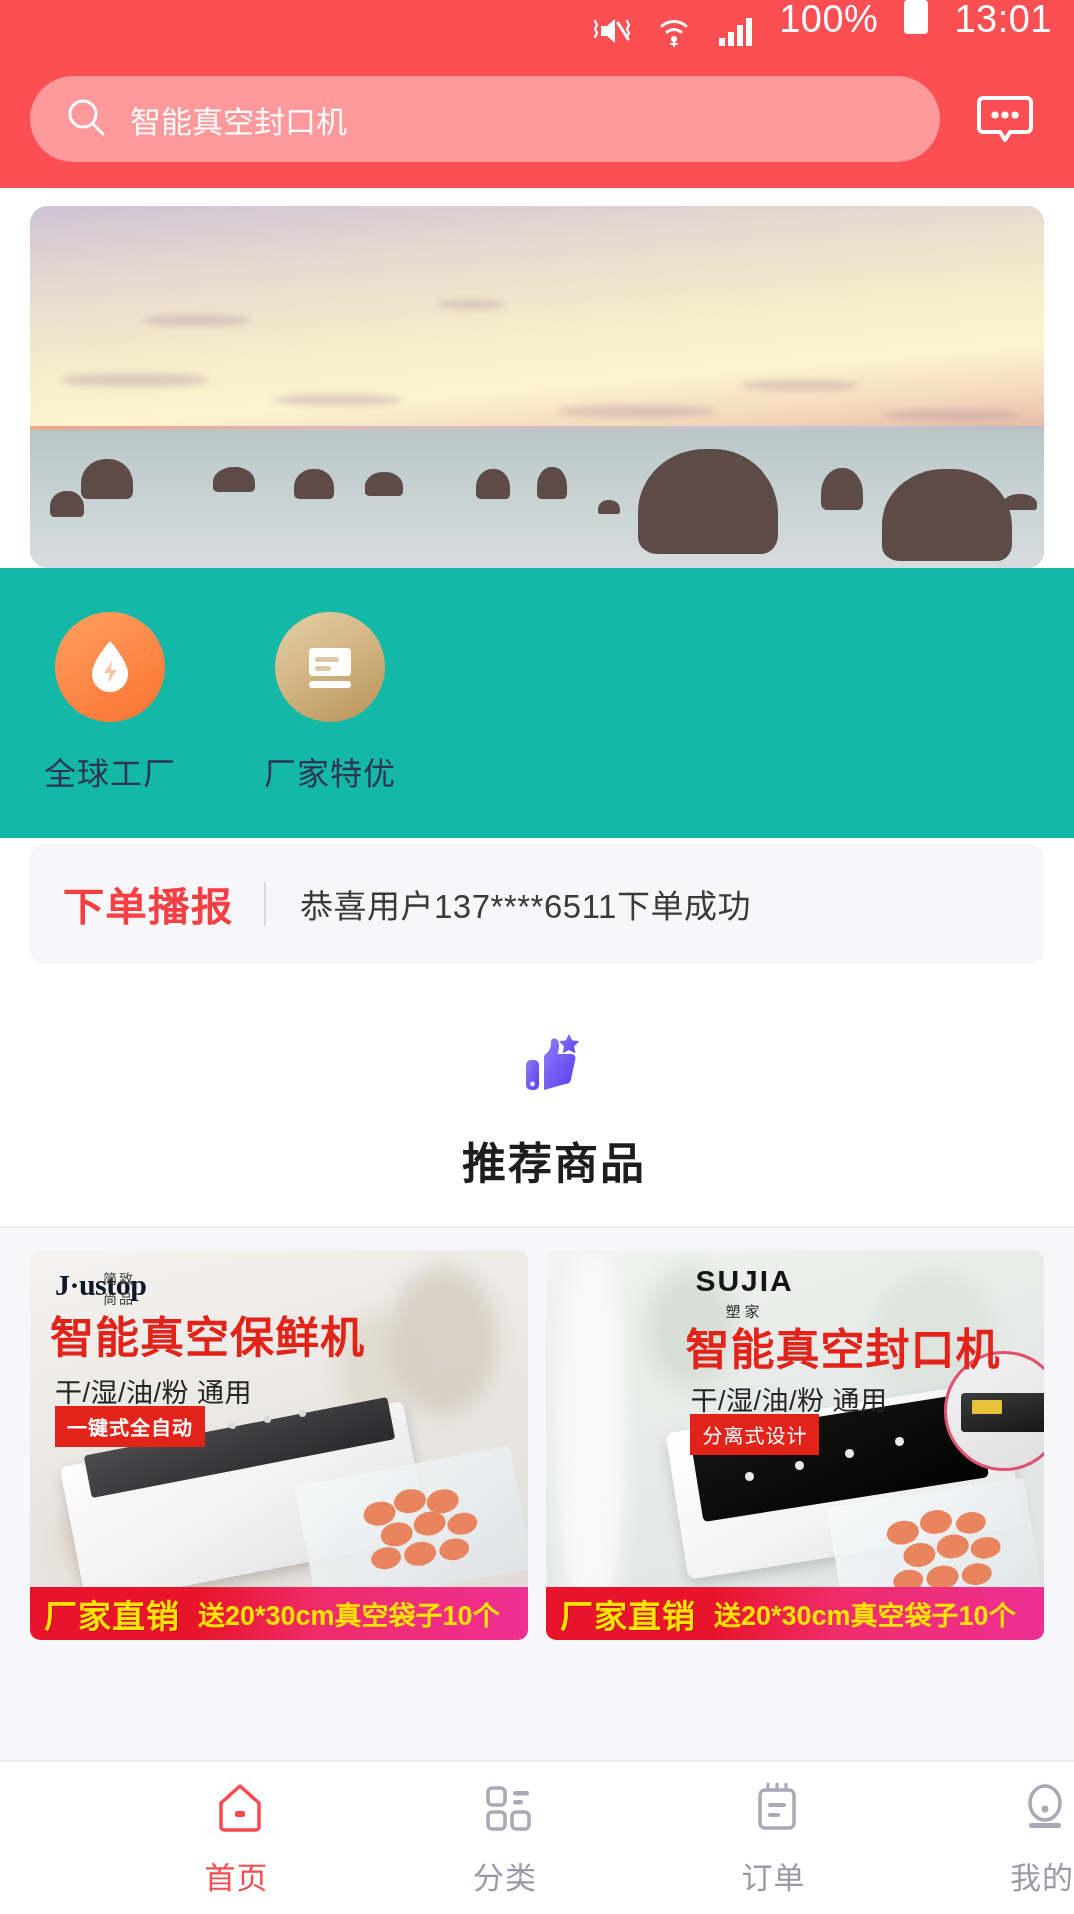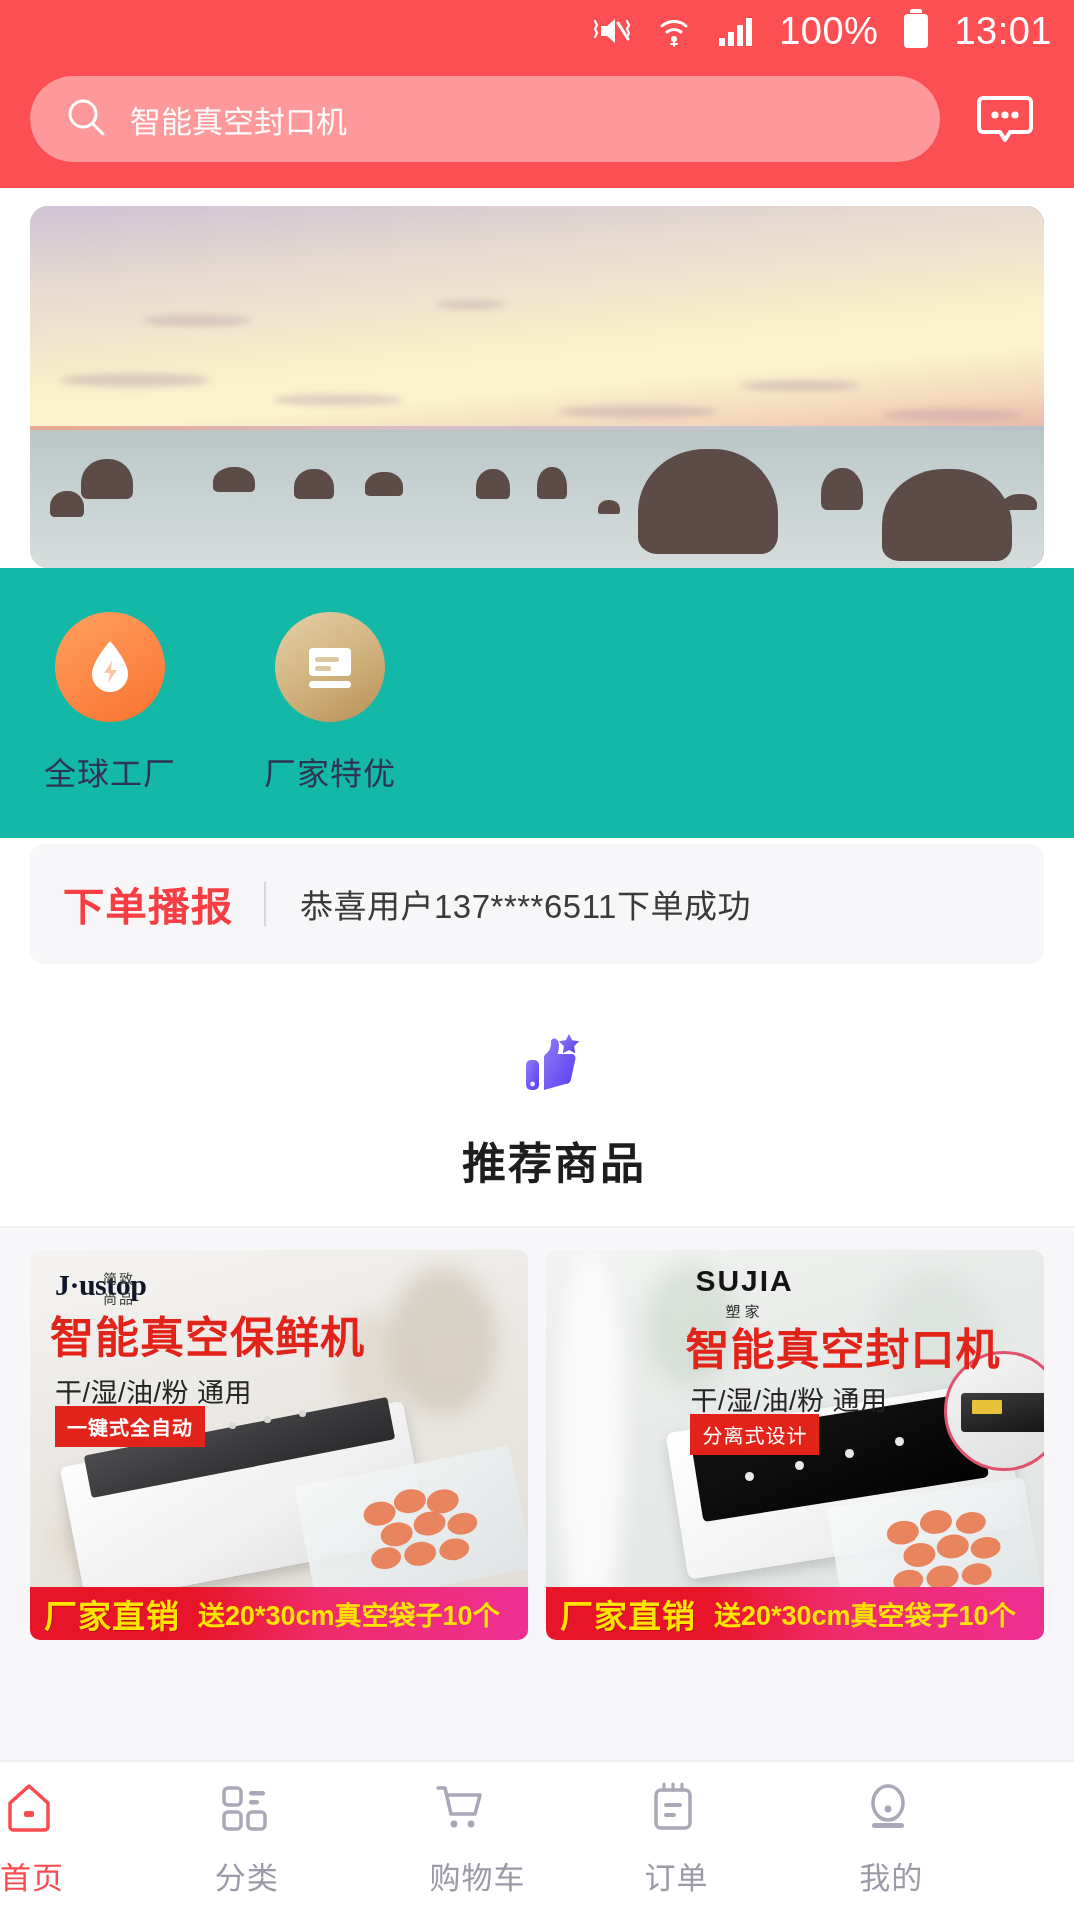--- a/index.html
+++ b/index.html
@@ -8,21 +8,21 @@
     width:1074px; height:1914px;
     background:#ffffff;
     font-family:"Liberation Sans","DejaVu Sans",sans-serif;
     overflow:hidden;
   }
   #app { position:relative; width:1074px; height:1914px; background:#f7f7f9; }
 
   
   .statusbar{
     height:62px; background:#fc4f54;
-    display:flex; align-items:center; justify-content:flex-end;
+    display:flex; justify-content:flex-end;
     padding:0 22px 0 0; gap:26px;
   }
   .st-ico{ display:flex; align-items:center; }
   .st-text{ color:#fff; font-size:38px; font-weight:400; letter-spacing:.5px; line-height:1; }
   .st-battery{
     width:24px; height:34px; border-radius:4px; background:#fff; position:relative;
   }
   .st-battery::before{
     content:""; position:absolute; top:-5px; left:6px; width:12px; height:4px;
     background:#fff; border-radius:2px 2px 0 0;
@@ -147,21 +147,21 @@
     padding-left:18px; white-space:nowrap;
   }
 
   
   .tabbar{
     position:absolute; left:0; right:0; bottom:0; height:154px;
     background:#fff; border-top:2px solid #eeeef0;
     display:flex; align-items:center;
   }
   .tab{
-    flex:1; display:flex; flex-direction:column; align-items:flex-start; gap:12px;
+    flex:1; display:flex; flex-direction:column; align-items:flex-end; gap:12px;
   }
   .tab-label{ font-size:31px; color:#9a9aa8; letter-spacing:1px; }
   .tab.active .tab-label{ color:#fb4b50; }
 </style>
 </head>
 <body>
 
 <div id="app">
 
   <div class="statusbar">
@@ -427,30 +427,20 @@
           <rect x="9" y="9" width="17" height="17" rx="4" stroke="#a8a8b6" stroke-width="3.5" fill="none"></rect>
           <rect x="34" y="12" width="16" height="4.5" rx="2.2" fill="#a8a8b6"></rect>
           <rect x="34" y="21" width="10" height="4.5" rx="2.2" fill="#a8a8b6"></rect>
           <rect x="9" y="33" width="17" height="17" rx="4" stroke="#a8a8b6" stroke-width="3.5" fill="none"></rect>
           <rect x="33" y="33" width="17" height="17" rx="4" stroke="#a8a8b6" stroke-width="3.5" fill="none"></rect>
         </svg>
       </span>
       <span class="tab-label">分类</span>
     </div>
 
-    <div class="tab">
-      <span>
-        <svg width="58" height="58" viewBox="0 0 58 58">
-          <path d="M8 9h7l6 26h24l5-19H18" stroke="#a8a8b6" stroke-width="3.5" fill="none" stroke-linecap="round" stroke-linejoin="round"></path>
-          <circle cx="24" cy="45" r="3.4" fill="#a8a8b6"></circle>
-          <circle cx="41" cy="45" r="3.4" fill="#a8a8b6"></circle>
-        </svg>
-      </span>
-      <span class="tab-label">购物车</span>
-    </div>
 
     <div class="tab">
       <span>
         <svg width="58" height="58" viewBox="0 0 58 58">
           <rect x="12" y="11" width="34" height="38" rx="5" stroke="#a8a8b6" stroke-width="3.5" fill="none"></rect>
           <path d="M20 11V5M29 11V5M38 11V5" stroke="#a8a8b6" stroke-width="3.2" stroke-linecap="round"></path>
           <rect x="20" y="24" width="18" height="4" rx="2" fill="#a8a8b6"></rect>
           <rect x="20" y="34" width="12" height="4" rx="2" fill="#a8a8b6"></rect>
         </svg>
       </span>

